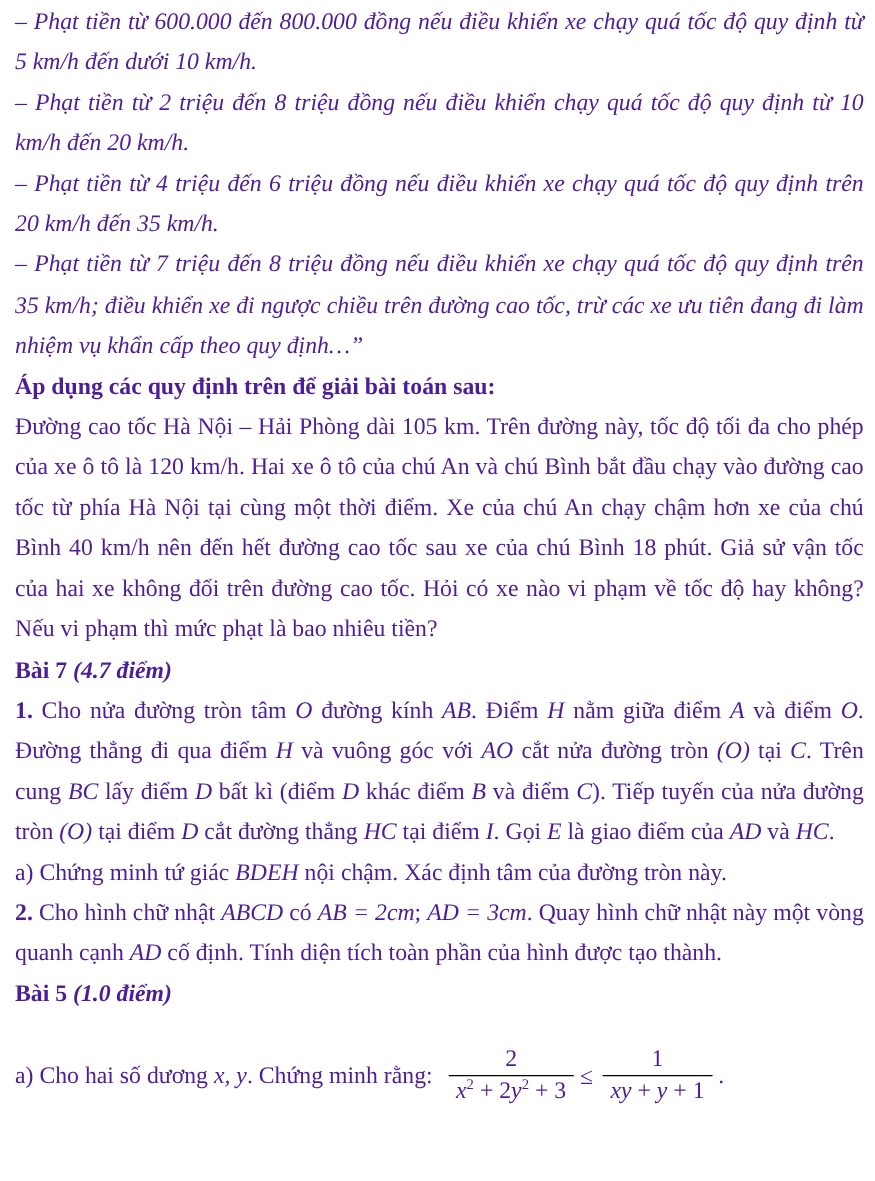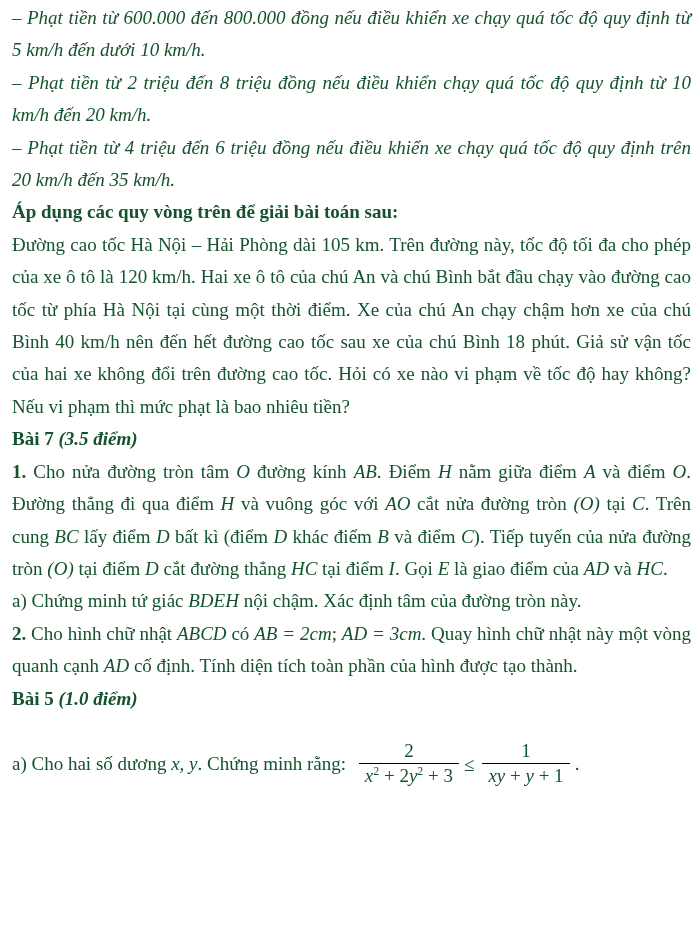--- a/index.html
+++ b/index.html
@@ -5,21 +5,21 @@
   html, body {
     margin: 0;
     padding: 0;
     background: #ffffff;
   }
   .page {
     box-sizing: border-box;
     width: 700px;
     height: 945px;
     background: #ffffff;
-    color: #14532d;
+    color: #4c1d95;
     font-family: "Liberation Serif", "DejaVu Serif", serif;
     font-size: 19px;
     padding: 2px 9px 0 12px;
     overflow: hidden;
   }
   .para {
     text-align: justify;
     line-height: 32.4px;
     margin: 0;
   }
@@ -47,22 +47,23 @@
   .op { vertical-align: middle; }
 </style>
 </head>
 <body>
 
 <div class="page">
   <div id="doc-body">
       <div class="para"><span class="i">– Phạt tiền từ 600.000 đến 800.000 đồng nếu điều khiển xe chạy quá tốc độ quy định từ 5 km/h đến dưới 10 km/h.</span></div>
       <div class="para"><span class="i">– Phạt tiền từ 2 triệu đến 8 triệu đồng nếu điều khiển chạy quá tốc độ quy định từ 10 km/h đến 20 km/h.</span></div>
       <div class="para"><span class="i">– Phạt tiền từ 4 triệu đến 6 triệu đồng nếu điều khiển xe chạy quá tốc độ quy định trên 20 km/h đến 35 km/h.</span></div>
-      <div class="para"><span class="b">Áp dụng các quy vòng trên để giải bài toán sau:</span></div>
+      <div class="para"><span class="i">– Phạt tiền từ 7 triệu đến 8 triệu đồng nếu điều khiển xe chạy quá tốc độ quy định trên 35 km/h; điều khiển xe đi ngược chiều trên đường cao tốc, trừ các xe ưu tiên đang đi làm nhiệm vụ khẩn cấp theo quy định…”</span></div>
+      <div class="para"><span class="b">Áp dụng các quy định trên để giải bài toán sau:</span></div>
       <div class="para"><span>Đường cao tốc Hà Nội – Hải Phòng dài 105 km. Trên đường này, tốc độ tối đa cho phép của xe ô tô là 120 km/h. Hai xe ô tô của chú An và chú Bình bắt đầu chạy vào đường cao tốc từ phía Hà Nội tại cùng một thời điểm. Xe của chú An chạy chậm hơn xe của chú Bình 40 km/h nên đến hết đường cao tốc sau xe của chú Bình 18 phút. Giả sử vận tốc của hai xe không đổi trên đường cao tốc. Hỏi có xe nào vi phạm về tốc độ hay không? Nếu vi phạm thì mức phạt là bao nhiêu tiền?</span></div>
-      <div class="para"><span class="b">Bài 7 </span><span class="bi">(3.5 điểm)</span></div>
+      <div class="para"><span class="b">Bài 7 </span><span class="bi">(4.7 điểm)</span></div>
       <div class="para"><span class="b">1.</span><span> Cho nửa đường tròn tâm </span><span class="i">O</span><span> đường kính </span><span class="i">AB</span><span>. Điểm </span><span class="i">H</span><span> nằm giữa điểm </span><span class="i">A</span><span> và điểm </span><span class="i">O</span><span>. Đường thẳng đi qua điểm </span><span class="i">H</span><span> và vuông góc với </span><span class="i">AO</span><span> cắt nửa đường tròn </span><span class="i">(O)</span><span> tại </span><span class="i">C</span><span>. Trên cung </span><span class="i">BC</span><span> lấy điểm </span><span class="i">D</span><span> bất kì (điểm </span><span class="i">D</span><span> khác điểm </span><span class="i">B</span><span> và điểm </span><span class="i">C</span><span>). Tiếp tuyến của nửa đường tròn </span><span class="i">(O)</span><span> tại điểm </span><span class="i">D</span><span> cắt đường thẳng </span><span class="i">HC</span><span> tại điểm </span><span class="i">I</span><span>. Gọi </span><span class="i">E</span><span> là giao điểm của </span><span class="i">AD</span><span> và </span><span class="i">HC</span><span>.</span></div>
       <div class="para"><span>a) Chứng minh tứ giác </span><span class="i">BDEH</span><span> nội chậm. Xác định tâm của đường tròn này.</span></div>
       <div class="para"><span class="b">2.</span><span> Cho hình chữ nhật </span><span class="i">ABCD</span><span> có </span><span class="i">AB = 2cm</span><span>; </span><span class="i">AD = 3cm</span><span>. Quay hình chữ nhật này một vòng quanh cạnh </span><span class="i">AD</span><span> cố định. Tính diện tích toàn phần của hình được tạo thành.</span></div>
       <div class="para"><span class="b">Bài 5 </span><span class="bi">(1.0 điểm)</span></div>
       <div class="para math-line"><span>a) Cho hai số dương </span><span class="i">x, y</span><span>. Chứng minh rằng: </span><span class="frac"><span class="num"><span>2</span></span><span class="den"><span class="i">x</span><span class="sup">2</span><span> + 2</span><span class="i">y</span><span class="sup">2</span><span> + 3</span></span></span><span class="op">≤</span><span class="frac"><span class="num"><span>1</span></span><span class="den"><span class="i">xy</span><span> + </span><span class="i">y</span><span> + 1</span></span></span><span>.</span></div>
     </div>
 </div>
 
 </body></html>

